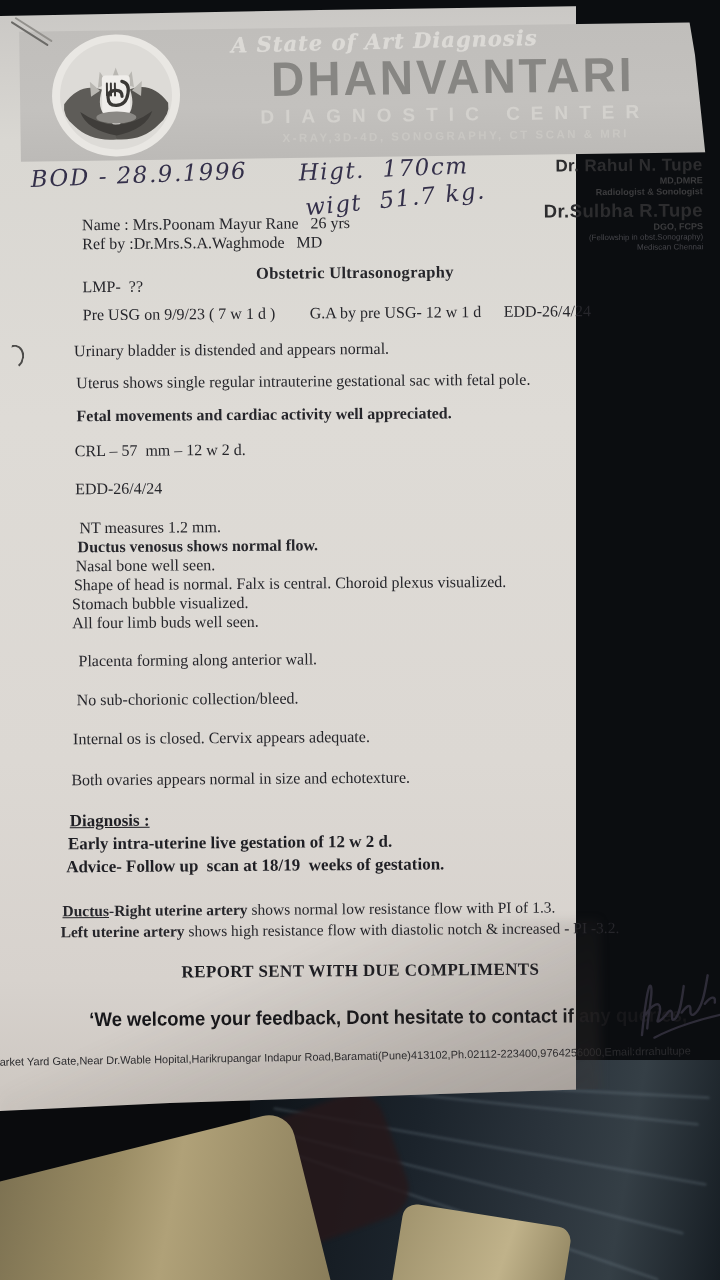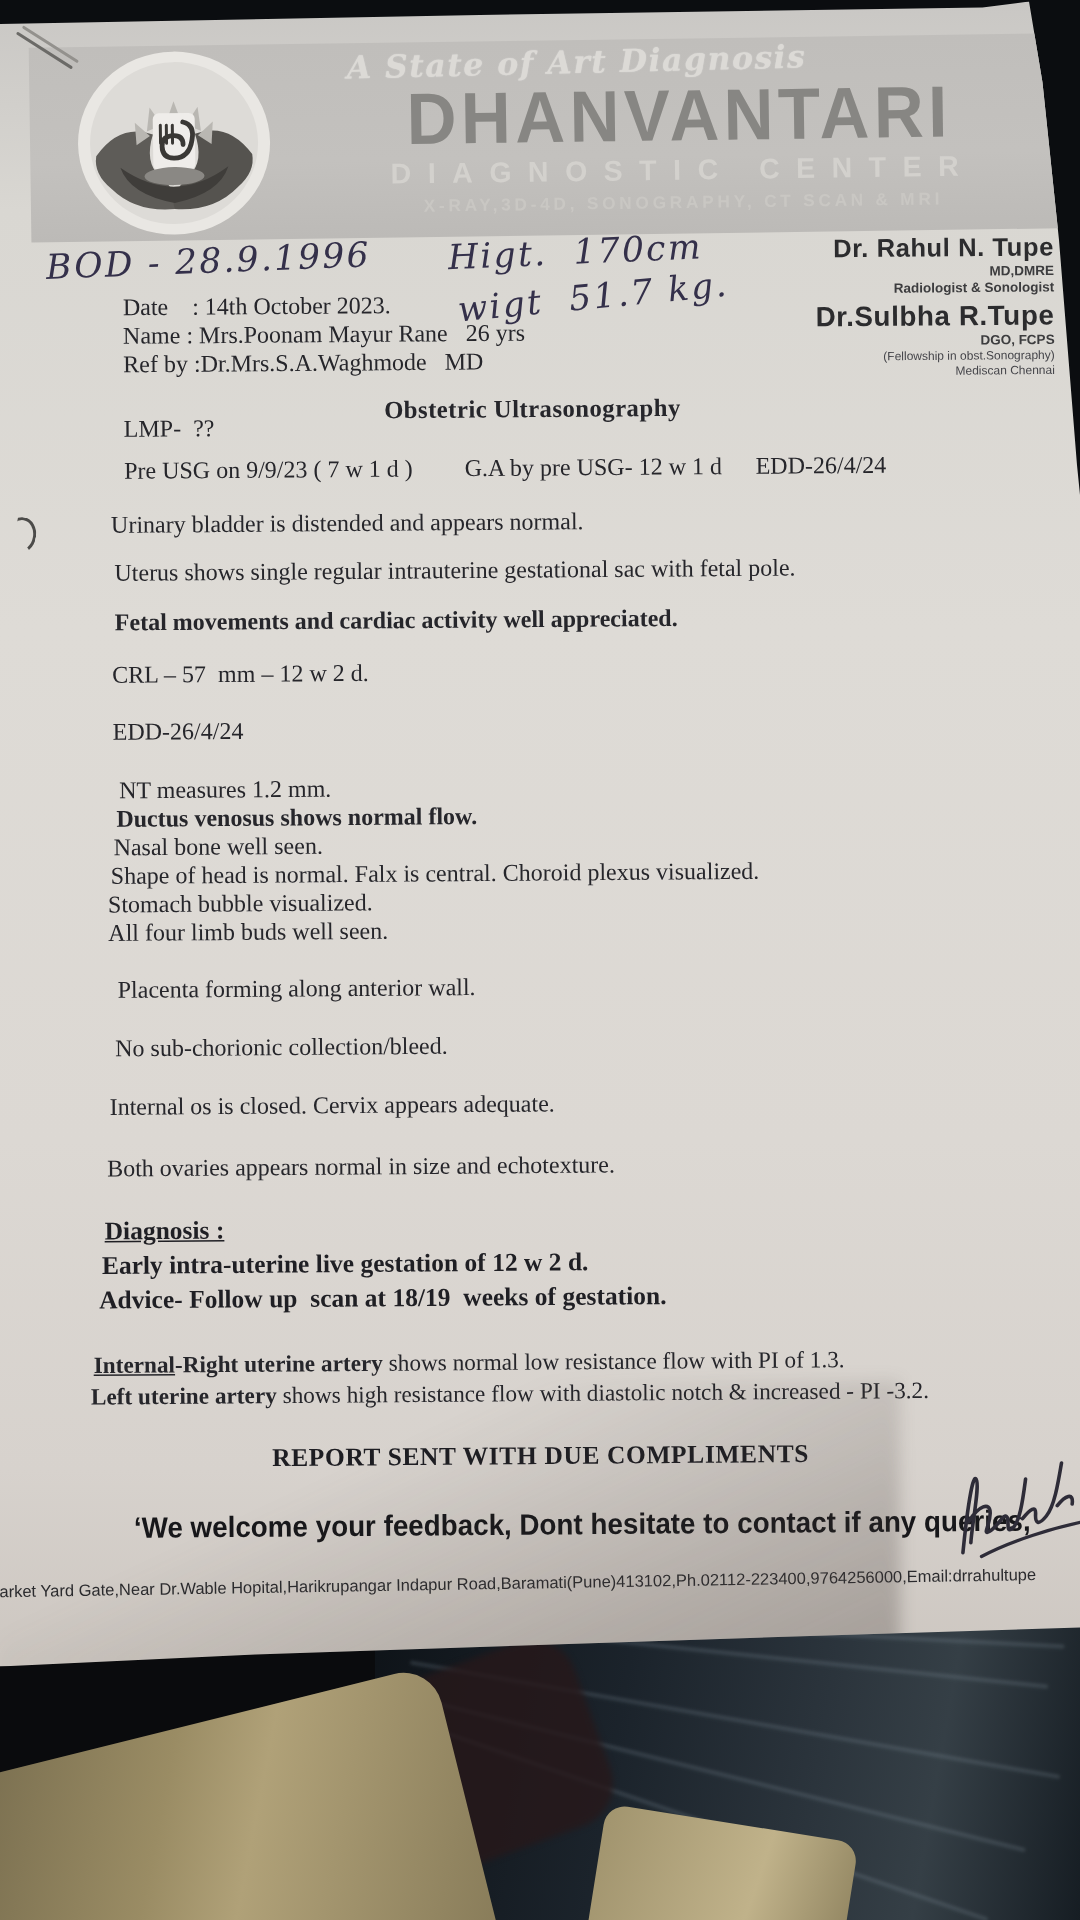--- a/index.html
+++ b/index.html
@@ -12,21 +12,21 @@
   .fabric-denim .fold{position:absolute;height:3px;background:rgba(150,165,175,.18);border-radius:3px;filter:blur(1px);}
   .fabric-dark-left{position:absolute;left:0;top:1085px;width:320px;height:195px;background:#0a0b0d;}
   .fabric-khaki-left{position:absolute;left:-40px;top:1150px;width:360px;height:220px;transform:rotate(-14deg);
     background:linear-gradient(115deg,#6f6549 0%,#9a8c64 40%,#b0a178 55%,#857957 100%);border-radius:26px;}
   .fabric-khaki-mid{position:absolute;left:395px;top:1215px;width:170px;height:110px;transform:rotate(9deg);
     background:linear-gradient(100deg,#a1946e,#c0b28a 60%,#8f835f);border-radius:14px;}
   .fabric-maroon{position:absolute;left:230px;top:1110px;width:170px;height:130px;transform:rotate(-20deg);
     background:#27181a;border-radius:30px;filter:blur(2px);opacity:.8;}
 
   
-  .paper{position:absolute;left:0;top:0;width:720px;height:1280px;
+  .paper{position:absolute;left:0;top:0;width:576px;height:1280px;
     background:linear-gradient(180deg,#c9c7c4 0px,#d9d7d2 140px,#dedbd6 420px,#dcd8d3 760px,#d7d2cd 980px,#cdc7c1 1105px);
     clip-path:polygon(0 16px,320px 10px,655px 5px,686px 1px,695px 55px,706px 160px,718px 310px,720px 330px,720px 1085px,500px 1092px,170px 1103px,0 1111px);}
   .paper-shadow{position:absolute;left:0;top:920px;width:600px;height:195px;
     background:linear-gradient(155deg,rgba(66,58,54,0) 35%,rgba(66,58,54,.20) 75%,rgba(66,58,54,.30) 100%);
     filter:blur(5px);pointer-events:none;}
   .tilt{position:absolute;left:0;top:0;width:720px;height:1280px;transform:rotate(-.45deg);transform-origin:360px 600px;}
 
   
   .hdr-band{position:absolute;left:24px;top:27px;width:688px;height:130px;
     background:linear-gradient(180deg,#c0bebb,#c3c1be 60%,#bcbab7);transform:rotate(-.35deg);}
@@ -138,21 +138,20 @@
       <div class="docs">
         <div class="doc-name1">Dr. Rahul N. Tupe</div>
         <div class="doc-small">MD,DMRE</div>
         <div class="doc-small">Radiologist &amp; Sonologist</div>
         <div class="doc-name2">Dr.Sulbha R.Tupe</div>
         <div class="doc-small">DGO, FCPS</div>
         <div class="doc-tiny">(Fellowship in obst.Sonography)</div>
         <div class="doc-tiny">Mediscan Chennai</div>
       </div>
 
-      <div class="t patient" style="left:85px;top:194px;">Date    : 14th October 2023.</div>
       <div class="t patient" style="left:85px;top:213px;">Name : Mrs.Poonam Mayur Rane   26 yrs</div>
       <div class="t patient" style="left:85px;top:232px;">Ref by :Dr.Mrs.S.A.Waghmode   MD</div>
 
       <div class="t title" style="left:85px;top:263px;width:545px;text-align:center;">Obstetric Ultrasonography</div>
       <div class="t" style="left:85px;top:276px;">LMP-  ??</div>
       <div class="t" style="left:85px;top:304px;">Pre USG on 9/9/23 ( 7 w 1 d )</div>
       <div class="t" style="left:312px;top:304px;">G.A by pre USG- 12 w 1 d</div>
       <div class="t" style="left:506px;top:304px;">EDD-26/4/24</div>
 
       <div class="t" style="left:76px;top:340px;">Urinary bladder is distended and appears normal.</div>
@@ -170,21 +169,21 @@
 
       <div class="t" style="left:78px;top:650px;">Placenta forming along anterior wall.</div>
       <div class="t" style="left:76px;top:689px;">No sub-chorionic collection/bleed.</div>
       <div class="t" style="left:72px;top:728px;">Internal os is closed. Cervix appears adequate.</div>
       <div class="t" style="left:70px;top:769px;">Both ovaries appears normal in size and echotexture.</div>
 
       <div class="t imp u" style="left:68px;top:809px;">Diagnosis :</div>
       <div class="t imp" style="left:66px;top:832px;">Early intra-uterine live gestation of 12 w 2 d.</div>
       <div class="t imp" style="left:64px;top:855px;">Advice- Follow up  scan at 18/19  weeks of gestation.</div>
 
-      <div class="t dop" style="left:60px;top:900px;"><span class="b u">Internal</span><span class="b">-Right uterine artery</span><span> shows normal low resistance flow with PI of 1.3.</span></div>
+      <div class="t dop" style="left:60px;top:900px;"><span class="b u">Ductus</span><span class="b">-Right uterine artery</span><span> shows normal low resistance flow with PI of 1.3.</span></div>
       <div class="t dop" style="left:58px;top:921px;"><span class="b">Left uterine artery</span><span> shows high resistance flow with diastolic notch &amp; increased - PI -3.2.</span></div>
 
       <div class="t compliments" style="left:85px;top:961px;width:545px;text-align:center;">REPORT SENT WITH DUE COMPLIMENTS</div>
       <div class="t feedback" style="left:86px;top:1006px;">‘We welcome your feedback, Dont hesitate to contact if any queries,</div>
 
       <div class="sig">
         <svg width="100" height="72" viewBox="0 0 100 72">
           <path d="M8,58 C14,30 20,8 22,10 C25,13 16,40 14,52 M14,38 C22,28 30,26 29,34 C28,42 22,48 27,46 C34,43 38,34 40,38 C41,41 38,48 42,46 C48,43 52,26 55,14 M50,40 C56,34 60,32 59,38 C58,44 60,46 66,40 C72,34 76,20 80,6 M74,34 C80,28 86,26 84,34" fill="none" stroke="#2e2c38" stroke-width="2.4" stroke-linecap="round"></path>
           <path d="M20,62 C40,54 70,48 96,46" fill="none" stroke="#2e2c38" stroke-width="2.2" stroke-linecap="round"></path>
         </svg>

